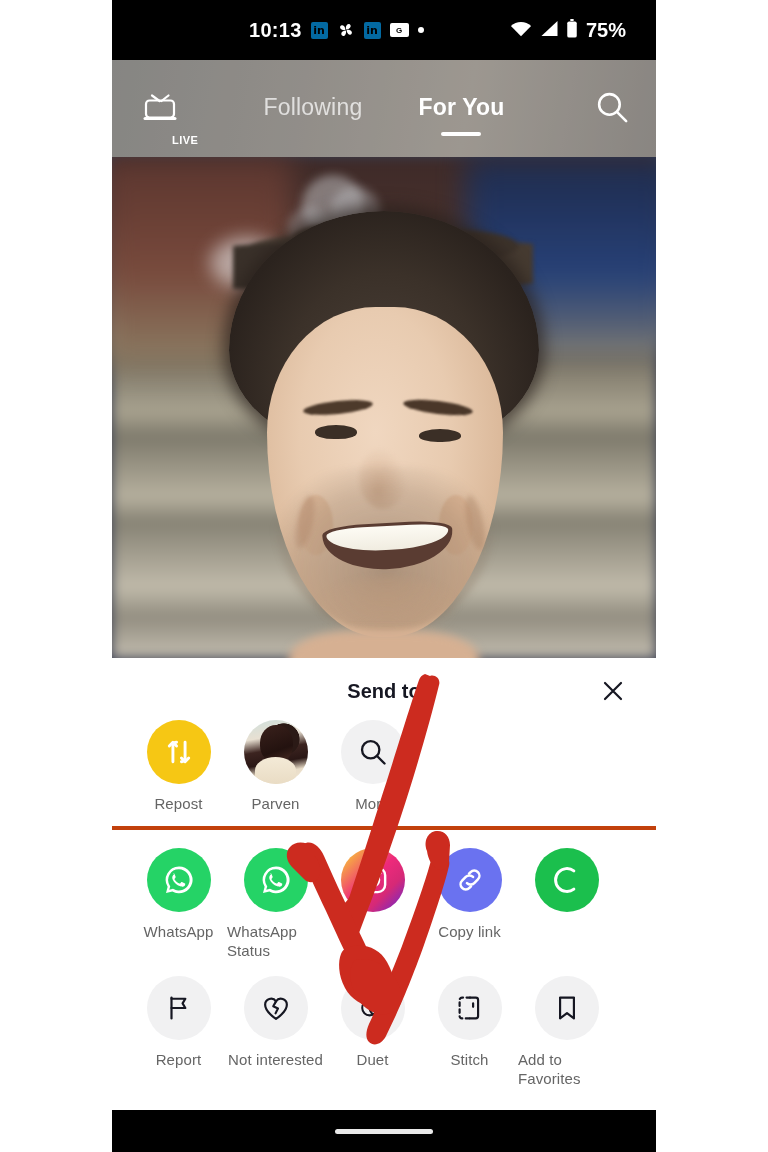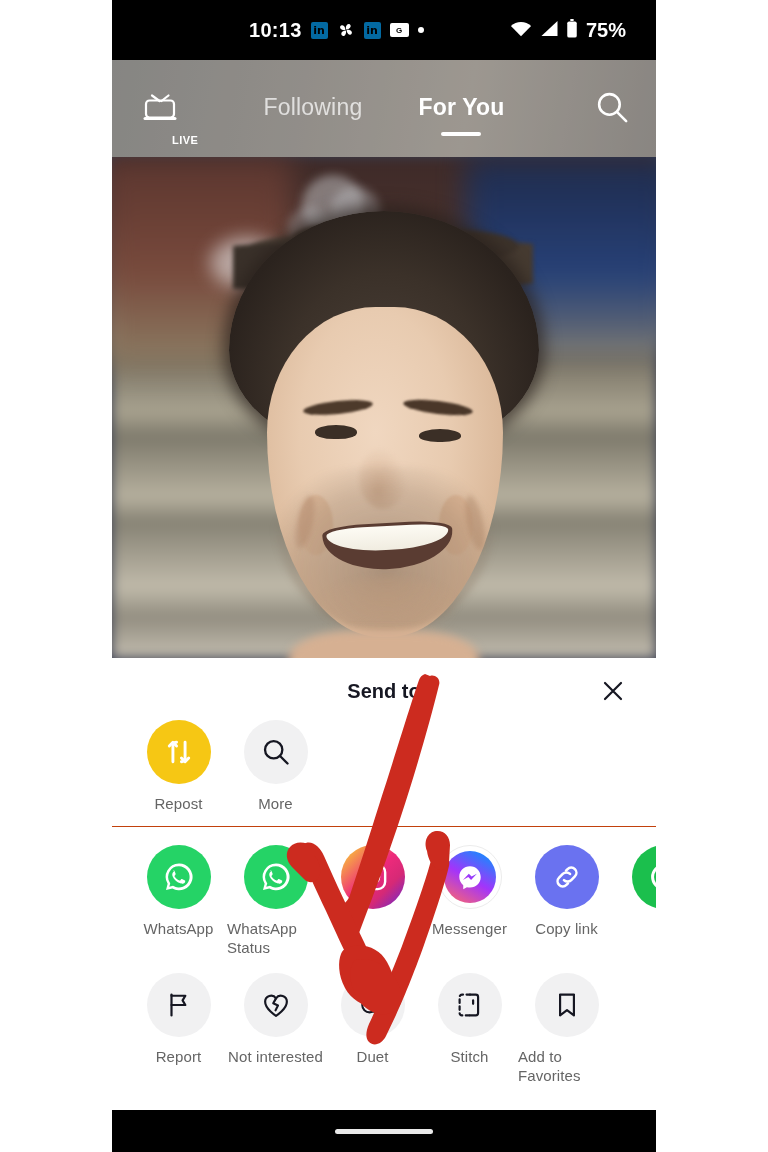--- a/index.html
+++ b/index.html
@@ -204,21 +204,21 @@
   .sheet-title { font-size: 20px; font-weight: 700; color: #161722; }
   .sheet-close {
     position: absolute; right: 28px; top: 50%; transform: translateY(-50%);
     width: 30px; height: 30px; display: flex; align-items: center; justify-content: center;
   }
   .row {
     display: flex; align-items: flex-start;
     padding: 10px 18px 0 18px;
     gap: 0;
   }
-  .row.divided { border-top: 1px solid #c2410c; margin-top: 12px; padding-top: 18px; }
+  .row.divided { border-top: 4px solid #c2410c; margin-top: 12px; padding-top: 18px; }
   .row3 { padding-top: 16px; }
   .cell {
     width: 97px; flex: 0 0 97px;
     display: flex; flex-direction: column; align-items: center;
   }
   .circ {
     width: 64px; height: 64px; border-radius: 50%;
     display: flex; align-items: center; justify-content: center;
     overflow: hidden; position: relative;
   }
@@ -392,20 +392,26 @@
             <svg width="34" height="34" viewBox="0 0 28 28" fill="none" stroke="#fff" stroke-width="2.4" stroke-linecap="round" stroke-linejoin="round">
               <path d="M9 22V9a3 3 0 0 1 3-3"></path>
                 <path d="M6 9l3-3 3 3"></path>
               <path d="M19 6v13a3 3 0 0 1-3 3"></path>
                 <path d="M22 19l-3 3-3-3"></path>
             </svg>
           </div>
           <div class="clabel">Repost</div>
         </div>
         <div class="cell">
+          <div class="circ">
+            <div class="avatar-img"></div>
+          </div>
+          <div class="clabel">Parven</div>
+        </div>
+        <div class="cell">
           <div class="circ c-grey">
             <svg width="30" height="30" viewBox="0 0 26 26" fill="none" stroke="#161722" stroke-width="2">
               <circle cx="11" cy="11" r="7.5"></circle>
                 <path d="M16.5 16.5 23 23" stroke-linecap="round"></path>
             </svg>
           </div>
           <div class="clabel">More</div>
         </div>
       </div>
 
@@ -428,30 +434,20 @@
         </div>
         <div class="cell">
           <div class="circ c-ig">
             <svg width="34" height="34" viewBox="0 0 28 28" fill="none" stroke="#fff" stroke-width="2">
               <rect x="4" y="4" width="20" height="20" rx="6"></rect>
               <circle cx="14" cy="14" r="5"></circle>
                 <circle cx="19.6" cy="8.4" r="1.3" fill="#fff" stroke="none"></circle>
             </svg>
           </div>
           <div class="clabel"></div>
-        </div>
-        <div class="cell">
-          <div class="circ c-msg">
-            <div class="c-msg-inner">
-              <svg width="30" height="30" viewBox="0 0 28 28" fill="#fff">
-                <path d="M14 4C8.3 4 4 8.2 4 13.8c0 3.2 1.4 6 3.7 7.8v3.8l3.4-1.9c.9.3 1.9.4 2.9.4 5.7 0 10-4.2 10-9.8S19.7 4 14 4zm1 12.7-2.6-2.7-5 2.7 5.5-5.8 2.6 2.7 4.9-2.7-5.4 5.8z"></path>
-              </svg>
-            </div>
-          </div>
-          <div class="clabel">Messenger</div>
         </div>
         <div class="cell">
           <div class="circ c-copy">
             <svg width="34" height="34" viewBox="0 0 28 28" fill="none" stroke="#fff" stroke-width="2.1" stroke-linecap="round">
               <path d="M11.5 16.5a4.2 4.2 0 0 0 6 0l3-3a4.2 4.2 0 0 0-6-6l-1.3 1.3"></path>
               <path d="M16.5 11.5a4.2 4.2 0 0 0-6 0l-3 3a4.2 4.2 0 0 0 6 6l1.3-1.3"></path>
             </svg>
           </div>
           <div class="clabel">Copy link</div>
         </div>

